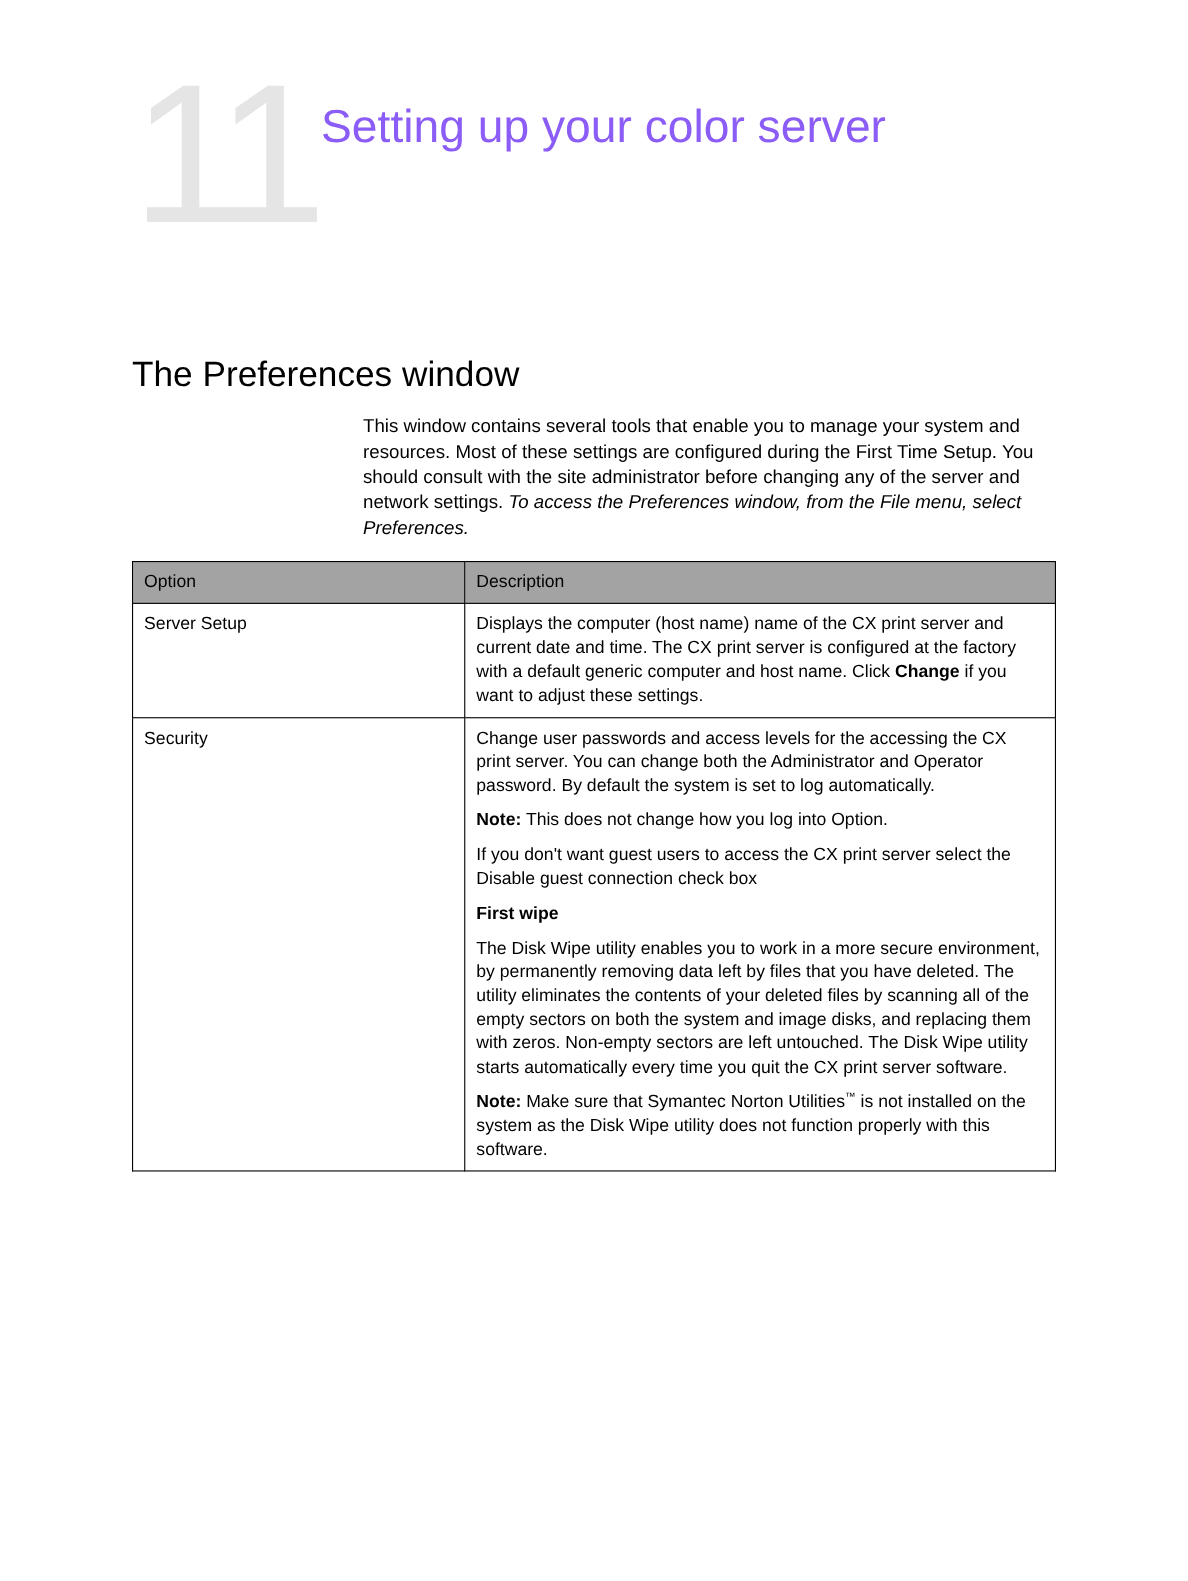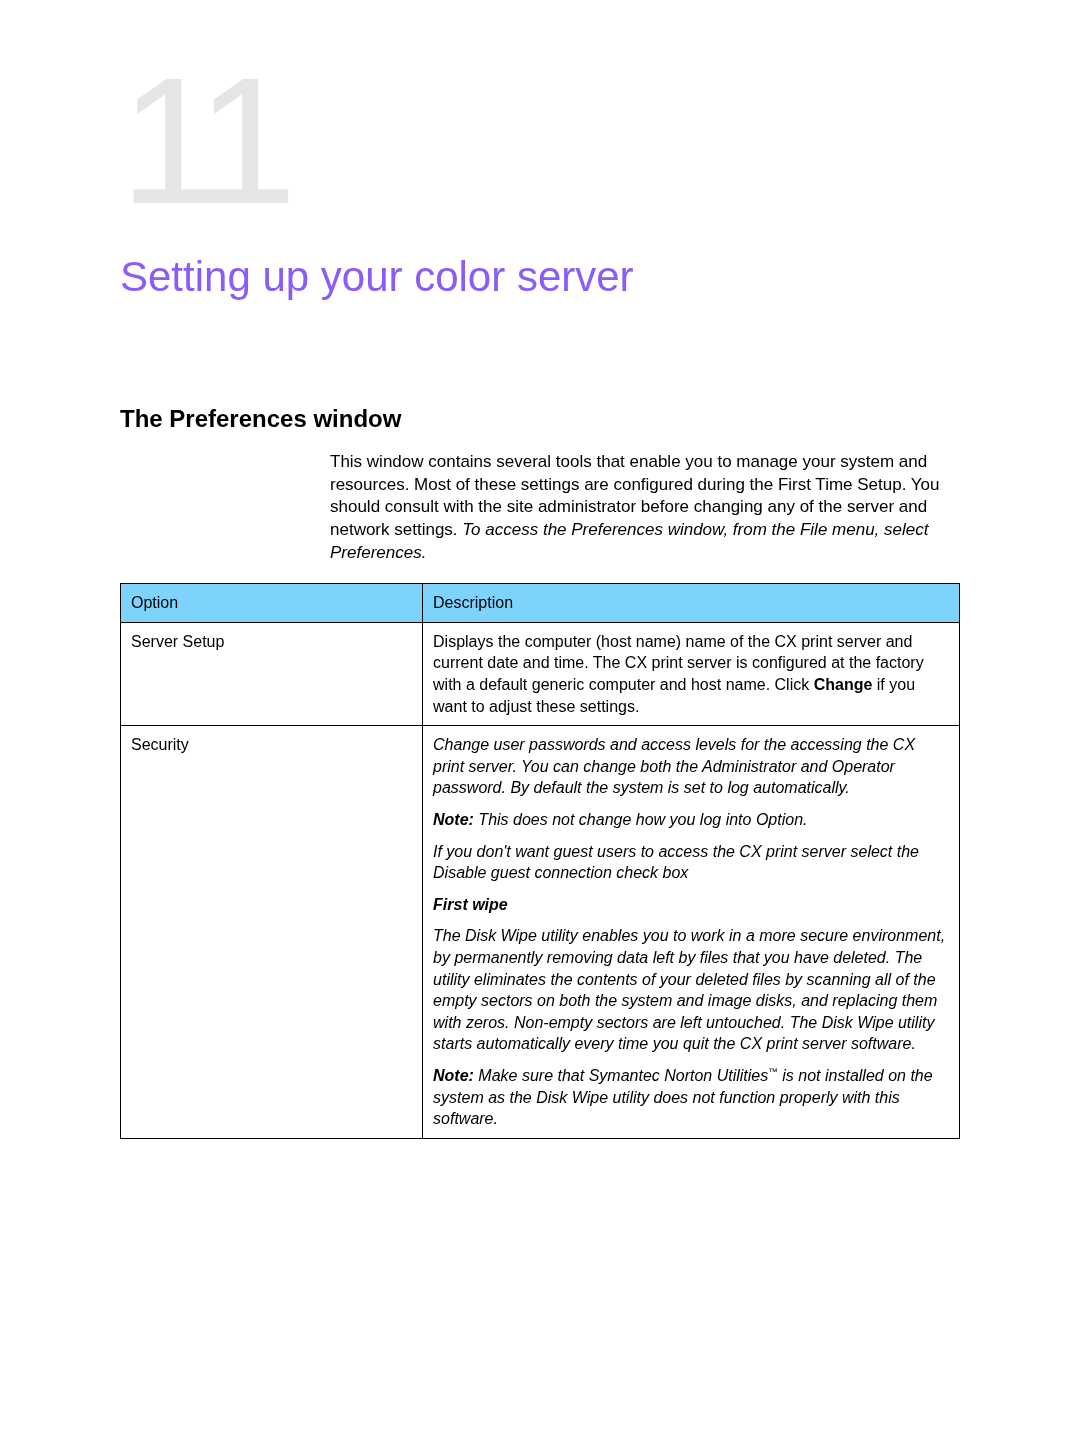--- a/index.html
+++ b/index.html
@@ -1,19 +1,18 @@
 <!DOCTYPE html>
 <html><head>
   <meta charset="utf-8">
   <style>
     * {
       margin: 0;
       padding: 0;
       box-sizing: border-box;
-      flex-direction: column;
     }
     body {
       font-family: Arial, Helvetica, sans-serif;
       background: #ffffff;
       width: 1080px;
       margin: 0 auto;
       padding: 60px 120px 80px 120px;
       color: #000;
     }
     .chapter-header {
@@ -30,22 +29,22 @@
       margin-right: 5px;
     }
     .chapter-title {
       font-size: 42px;
       font-weight: 400;
       color: #8b5cf6;
       line-height: 1.3;
       padding-top: 28px;
     }
     .section-heading {
-      font-size: 24px;
-      font-weight: 700;
+      font-size: 32px;
+      font-weight: 400;
       margin-bottom: 18px;
     }
     .intro-text {
       margin-left: 210px;
       font-size: 17px;
       line-height: 1.35;
       margin-bottom: 18px;
     }
     .intro-text .italic {
       font-style: italic;
@@ -61,32 +60,31 @@
     }
     th, td {
       border: 1px solid #000;
       padding: 8px 10px;
       text-align: left;
       vertical-align: top;
       font-size: 16px;
       line-height: 1.35;
     }
     th {
-      background: #7dd3fc;
+      background: #a3a3a3;
       font-weight: 400;
     }
     .col-option {
       width: 36%;
     }
     .col-desc {
       width: 64%;
     }
     .desc-block {
       margin-bottom: 10px;
-      font-style: italic;
     }
     .desc-block:last-child {
       margin-bottom: 0;
     }
     .bold {
       font-weight: bold;
     }
     .tm {
       font-size: 0.6em;
       vertical-align: super;

